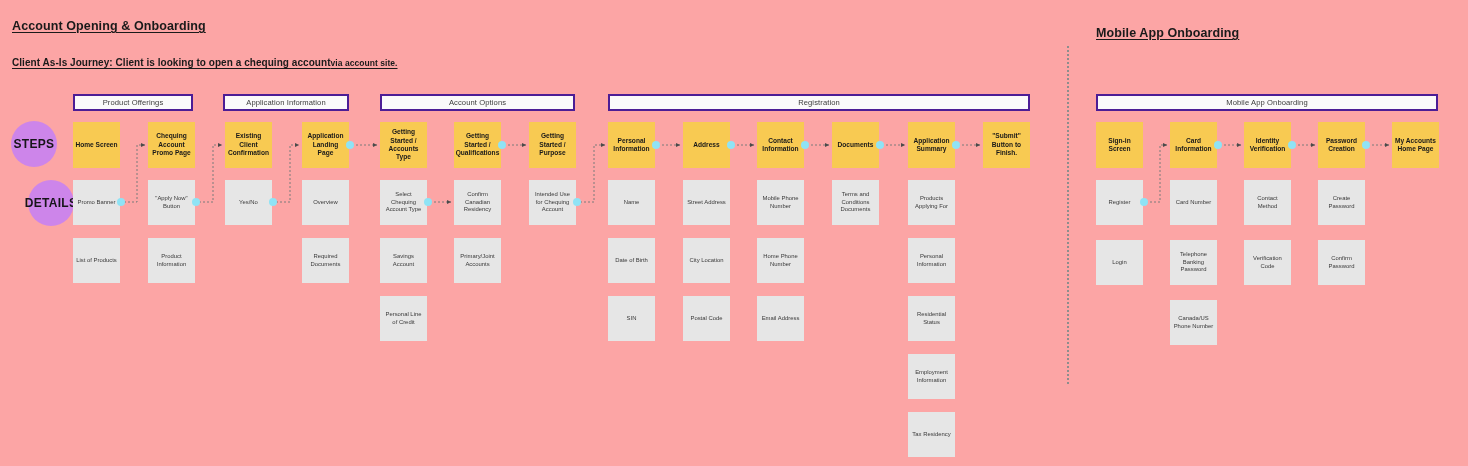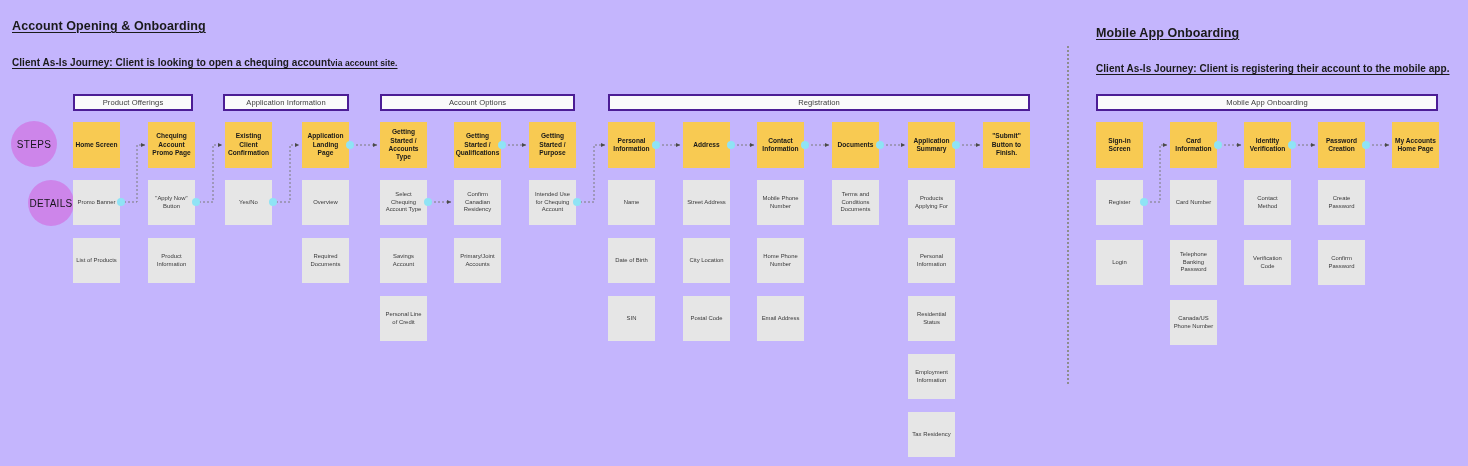--- a/index.html
+++ b/index.html
@@ -2,21 +2,21 @@
 <html><head>
 <meta charset="utf-8">
 <style>
   * { box-sizing: border-box; margin: 0; padding: 0; }
   html, body {
     width: 1468px; height: 466px;
     background: #f7f7f7;
     font-family: "Liberation Sans", sans-serif;
     overflow: hidden;
   }
-  #canvas { position: relative; width: 1468px; height: 466px; background: #c4b5fd; }
+  #canvas { position: relative; width: 1468px; height: 466px; background: #fca5a5; }
 
   
   .h-title {
     position: absolute;
     font-size: 12.5px; font-weight: bold; color: #1a1a1a;
     text-decoration: underline; text-underline-offset: 2px;
     white-space: nowrap; letter-spacing: .1px;
   }
   .h-sub {
     position: absolute;
@@ -38,21 +38,21 @@
     border: 2px solid #4c1d95; background: #fafafa;
     display: flex; align-items: center; justify-content: center;
     font-size: 7.6px; color: #3c3c3c; letter-spacing: .1px;
   }
 
   
   .lane-badge {
     position: absolute; width: 46px; height: 46px; border-radius: 50%;
     background: #cd85ea;
     display: flex; align-items: center; justify-content: center;
-    font-size: 10px; font-weight: normal; color: #17151a; letter-spacing: .3px;
+    font-size: 12px; font-weight: bold; color: #17151a; letter-spacing: .3px;
   }
 
   
   .step-box {
     position: absolute; width: 47px; height: 46px;
     background: #f8ca52;
     display: flex; align-items: center; justify-content: center;
     text-align: center; padding: 2px;
     font-size: 6.6px; font-weight: bold; line-height: 1.28; color: #191919;
   }
@@ -73,21 +73,20 @@
 </style>
 </head>
 <body>
 
 <div id="canvas">
 
   <div class="h-title" style="left:12px; top:19px;">Account Opening &amp; Onboarding</div>
   <div class="h-sub" style="left:12px; top:57px;"><span>Client As-Is Journey: Client is looking to open a chequing account</span><span class="tail">via account site.</span></div>
 
   <div class="h-title" style="left:1096px; top:26px;">Mobile App Onboarding</div>
-  <div class="h-sub" style="left:1096px; top:63px;"><span>Client As-Is Journey: Client is registering their account to the mobile app.</span></div>
 
   <div class="divider" style="left:1067px; top:46px; height:338px;"></div>
 
   <div class="lane-badge" style="left:11px; top:121px;">STEPS</div>
   <div class="lane-badge" style="left:28px; top:180px;">DETAILS</div>
 
   <div class="phase" style="left:73px;  top:94px; width:120px;">Product Offerings</div>
   <div class="phase" style="left:223px; top:94px; width:126px;">Application Information</div>
   <div class="phase" style="left:608px; top:94px; width:422px;">Registration</div>
   <div class="phase" style="left:380px; top:94px; width:195px;">Account Options</div>

